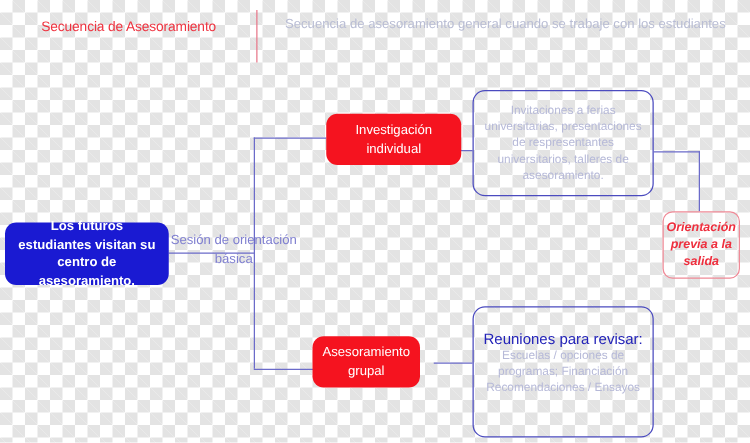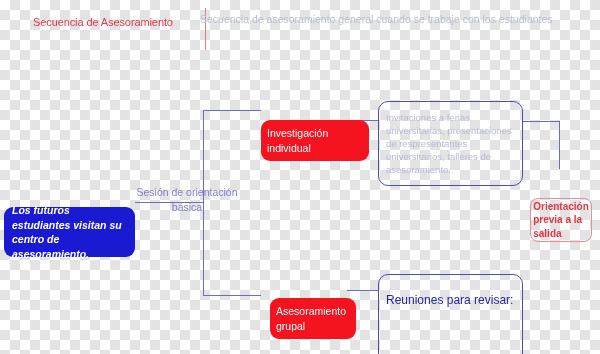--- a/index.html
+++ b/index.html
@@ -41,46 +41,45 @@
     white-space: nowrap;
   }
   #header-divider {
     position: absolute;
     left: 205px; top: 8px;
     width: 1px; height: 42px;
     background: #e8788a;
   }
   #header-subtitle {
     position: absolute;
-    left: 200px; top: 12px;
+    left: 228px; top: 12px;
     width: 370px;
     font-size: 10.5px;
     line-height: 14px;
     color: #b9bdd4;
   }
 
   
   .node {
     position: absolute;
     box-sizing: border-box;
     display: flex;
     align-items: center;
     justify-content: center;
-    margin-top: 29px;
+    text-align: center;
   }
 
   .node-blue {
     background: #1a1ad2;
     border-radius: 9px;
     color: #ffffff;
     font-size: 10.5px;
     font-weight: bold;
     line-height: 14.5px;
     padding: 4px 8px;
-    font-style: italic;
   }
 
   .node-red {
     background: #f5131f;
     border-radius: 9px;
     color: #ffffff;
     font-size: 10.5px;
     line-height: 14.5px;
     padding: 4px 6px;
   }
@@ -157,26 +156,27 @@
 
   <div class="conn conn-h" style="left:523px; top:121px; width:37px;"></div>
   <div class="conn conn-v" style="left:559px; top:121px; height:48px;"></div>
 
   <div class="node node-blue" style="left:4px; top:178px; width:131px; height:50px;">Los futuros estudiantes visitan su centro de asesoramiento.</div>
 
   <div class="plain-label" style="left:136px; top:185px; width:102px;">Sesión de orientación básica</div>
 
   <div class="node node-red" style="left:261px; top:91px; width:108px; height:41px;">Investigación individual</div>
 
-  <div class="node node-red" style="left:270px; top:269px; width:86px; height:41px;">Asesoramiento grupal</div>
+  <div class="node node-red" style="left:250px; top:269px; width:86px; height:41px;">Asesoramiento grupal</div>
 
   <div class="node node-outline-blue" style="left:378px; top:72px; width:145px; height:85px;">
     <div class="detail-block">Invitaciones a ferias universitarias, presentaciones de respresentantes universitarios, talleres de asesoramiento.</div>
   </div>
 
   <div class="node node-outline-blue" style="left:378px; top:245px; width:145px; height:105px; justify-content:flex-start; padding-top:9px;">
     <div class="detail-spacer"></div>
     <div class="detail-block detail-strong">Reuniones para revisar:</div>
+    <div class="detail-block">Escuelas / opciones de programas; Financiación Recomendaciones / Ensayos</div>
   </div>
 
-  <div class="node node-outline-red" style="left:530px; top:169px; width:62px; height:44px;">Orientación previa a la salida</div>
+  <div class="node node-outline-red" style="left:530px; top:169px; width:62px; height:54px;font-style:italic;">Orientación previa a la salida</div>
 
 </div>
 
 </body></html>

